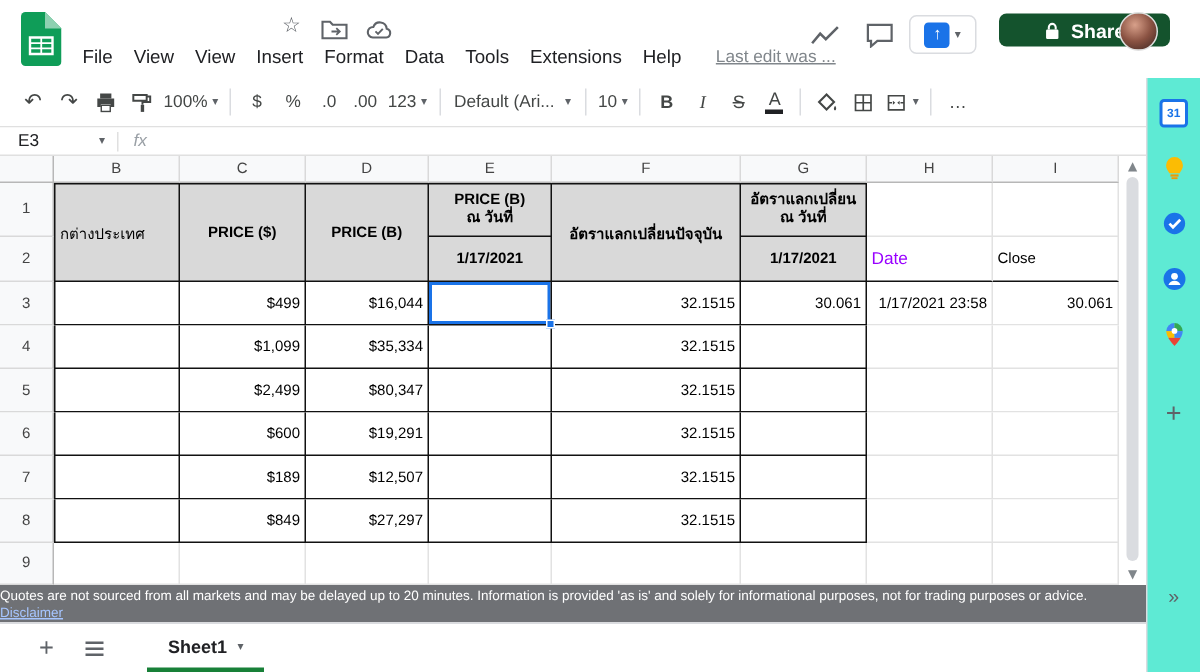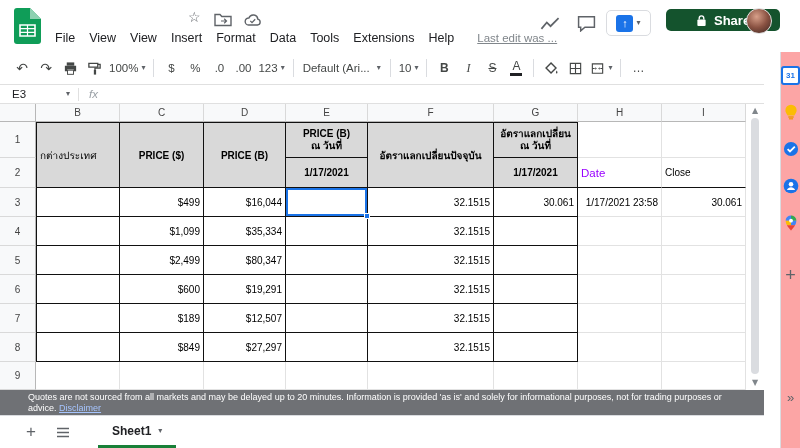--- a/index.html
+++ b/index.html
@@ -65,31 +65,31 @@
 .sel{box-shadow:inset 0 0 0 2px #1a73e8;position:relative;overflow:visible}
 .handle{position:absolute;right:-3px;bottom:-3px;width:6px;height:6px;background:#1a73e8;border:1px solid #fff;z-index:3}
 .datecell{color:#9900ff;font-weight:normal;font-size:11.5px}
 
 
 #vscroll{position:absolute;top:104px;left:748px;width:14px;height:284px;display:flex;flex-direction:column;align-items:center;z-index:4}
 #vscroll .sarrow{font-family:"DejaVu Sans",sans-serif;font-size:8px;color:#80868b;height:12px;display:flex;align-items:center}
 #vthumb{flex:1;width:8px;background:#dadce0;border-radius:4px;margin:2px 0}
 
 
-#disclaimer{position:absolute;top:390px;left:0;width:764px;height:25px;background:rgba(100,102,106,.93);color:#fff;font-size:9px;line-height:11px;padding:2px 28px;z-index:6}
+#disclaimer{position:absolute;top:390px;left:0;width:764px;height:25px;background:rgba(100,102,106,.93);color:#fff;font-size:9px;line-height:11px;padding:2px 0;z-index:6}
 #disclaimer .dlink{color:#a6c5ff;text-decoration:underline}
 
 
 #tabbar{position:absolute;top:415px;left:0;width:764px;height:33px;background:#fff;border-top:1px solid #dadce0;display:flex;align-items:center;z-index:6}
 #add-sheet{margin-left:20px;font-size:17px;color:#5f6368;width:22px;text-align:center}
 #all-sheets{margin-left:10px;width:22px;display:flex;justify-content:center}
 #sheet-tab{margin-left:24px;height:32px;display:flex;align-items:center;gap:7px;padding:0 14px;border-bottom:3px solid #188038;font-size:12px;font-weight:bold;color:#202124;background:#fff}
 
 
-#sidepanel{position:absolute;top:52px;right:0;width:20px;height:396px;background:#fca5a5;border-left:1px solid #dadce0;display:flex;flex-direction:column;align-items:center;padding-top:12px;gap:15px;z-index:7}
+#sidepanel{position:absolute;top:52px;right:0;width:36px;height:396px;background:#5eead4;border-left:1px solid #dadce0;display:flex;flex-direction:column;align-items:center;padding-top:12px;gap:15px;z-index:7}
 .sp{width:22px;height:22px;display:flex;align-items:center;justify-content:center}
 #cal-icon{width:19px;height:19px;border:2px solid #1a73e8;border-radius:3px;display:flex;align-items:center;justify-content:center;font-size:8px;font-weight:bold;color:#1a73e8;background:#fff}
 #addons{margin-top:15px;font-size:18px;color:#5f6368}
 #hide-panel{margin-top:auto;margin-bottom:40px;font-size:13px;color:#5f6368}
 </style>
 </head>
 <body>
 
 <div id="titlebar">
   <svg id="logo" viewBox="0 0 27 36">

